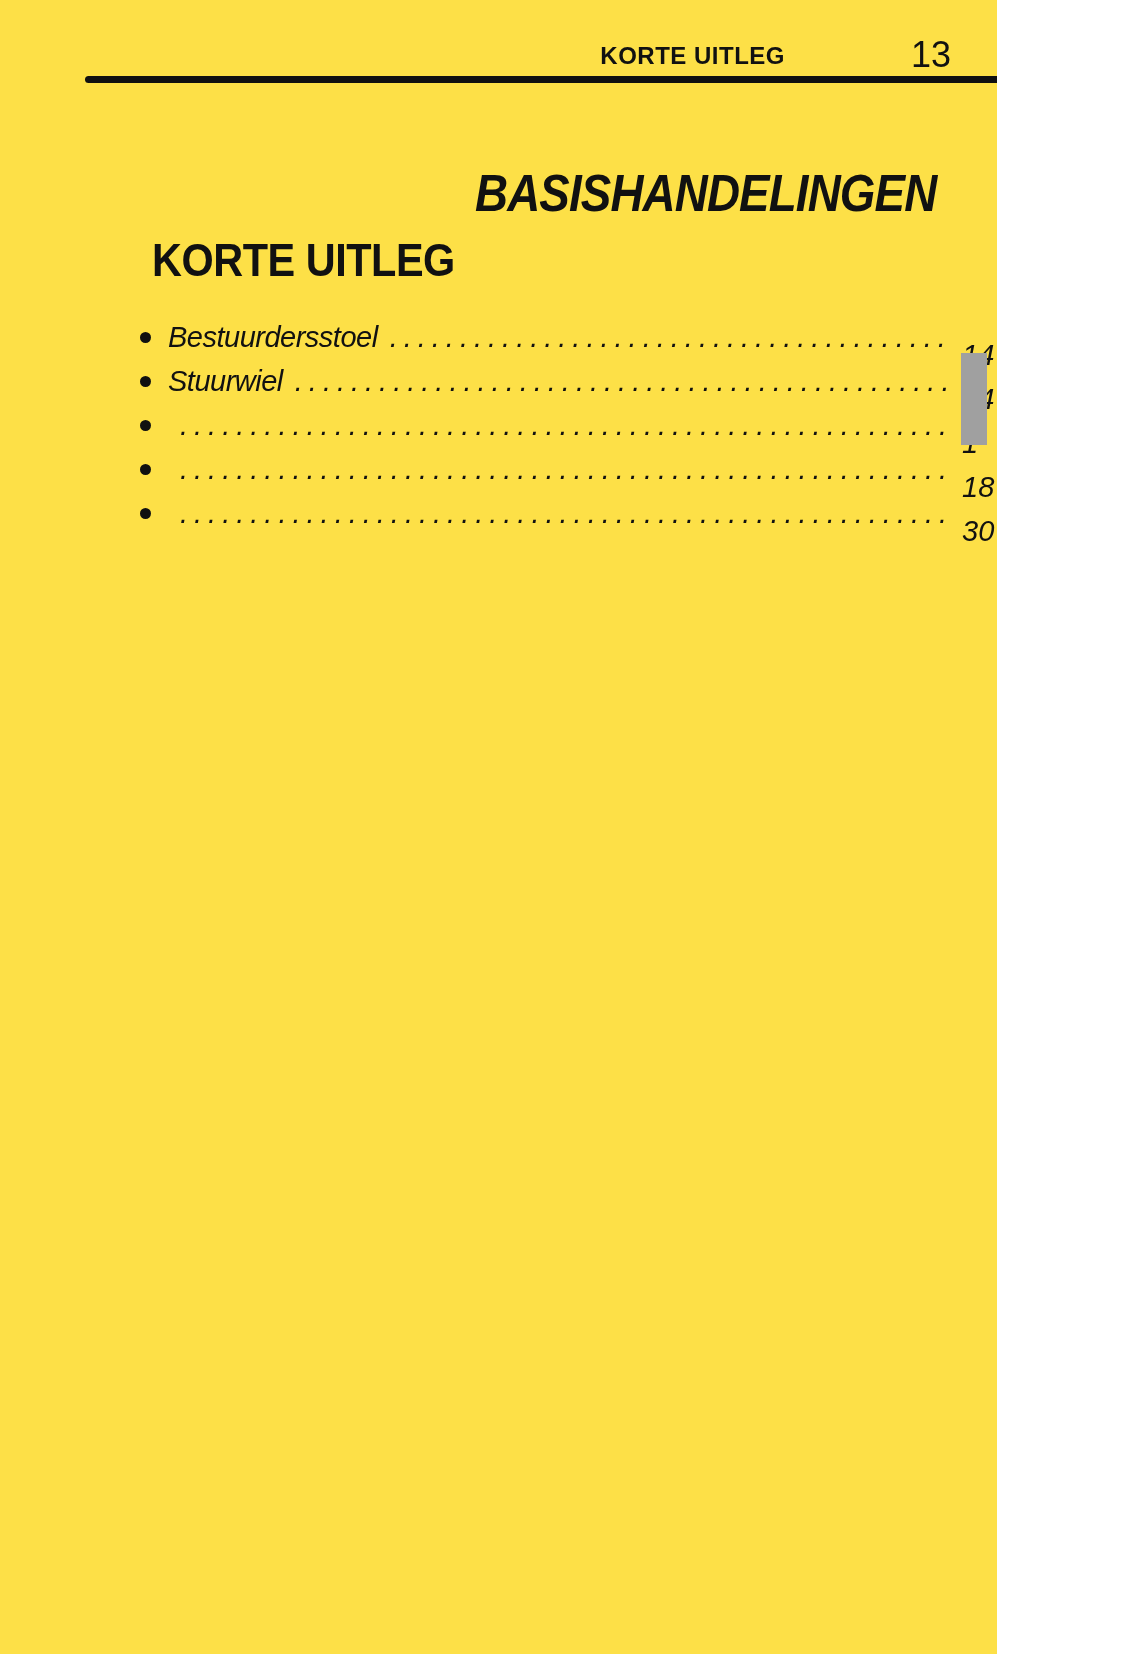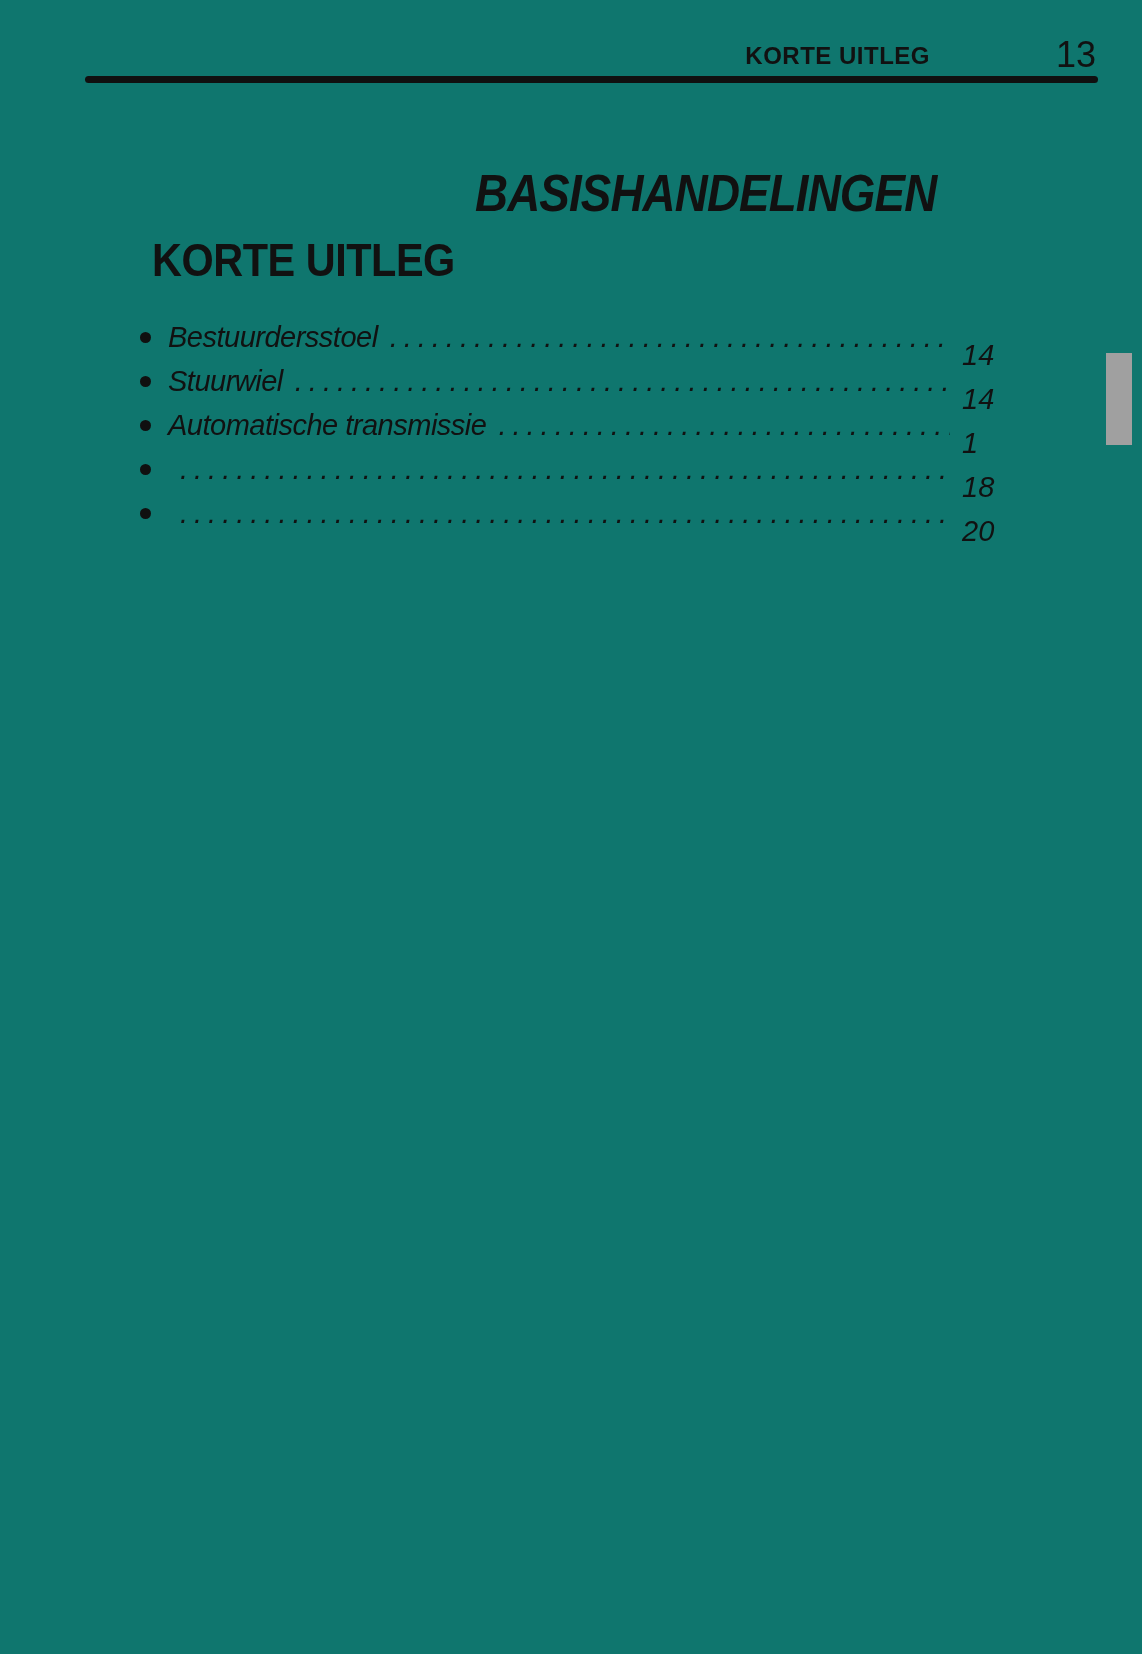--- a/index.html
+++ b/index.html
@@ -3,23 +3,23 @@
 <meta charset="utf-8">
 <style>
   * { margin: 0; padding: 0; box-sizing: border-box; }
   html, body { background: #ffffff; }
   body {
     font-family: "Liberation Sans", "DejaVu Sans", sans-serif;
     color: #111111;
   }
   .page {
     position: relative;
-    width: 1142px;
+    width: 997px;
     height: 1654px;
-    background: #0f766e;
+    background: #fde047;
     overflow: hidden;
   }
   .running-header-label {
     position: absolute;
     top: 42px;
     right: 212px;
     font-size: 24px;
     font-weight: bold;
     letter-spacing: 0.5px;
     white-space: nowrap;
@@ -139,34 +139,33 @@
 
     <div class="toc-row">
       <span class="toc-bullet"></span>
       <span class="toc-label">Stuurwiel</span>
       <span class="toc-dots">........................................................................................</span>
       <span class="toc-page">14</span>
     </div>
 
     <div class="toc-row">
       <span class="toc-bullet"></span>
-      <span class="toc-label">Automatische transmissie</span>
       <span class="toc-dots">........................................................................................</span>
       <span class="toc-page">1</span>
     </div>
 
     <div class="toc-row">
       <span class="toc-bullet"></span>
       <span class="toc-dots">........................................................................................</span>
       <span class="toc-page">18</span>
     </div>
 
     <div class="toc-row">
       <span class="toc-bullet"></span>
       <span class="toc-dots">........................................................................................</span>
-      <span class="toc-page">20</span>
+      <span class="toc-page">30</span>
     </div>
 
   </div>
 
   <div class="thumb-tab" style="background: rgb(160, 160, 160);"></div>
 
 </div>
 
 </body></html>

